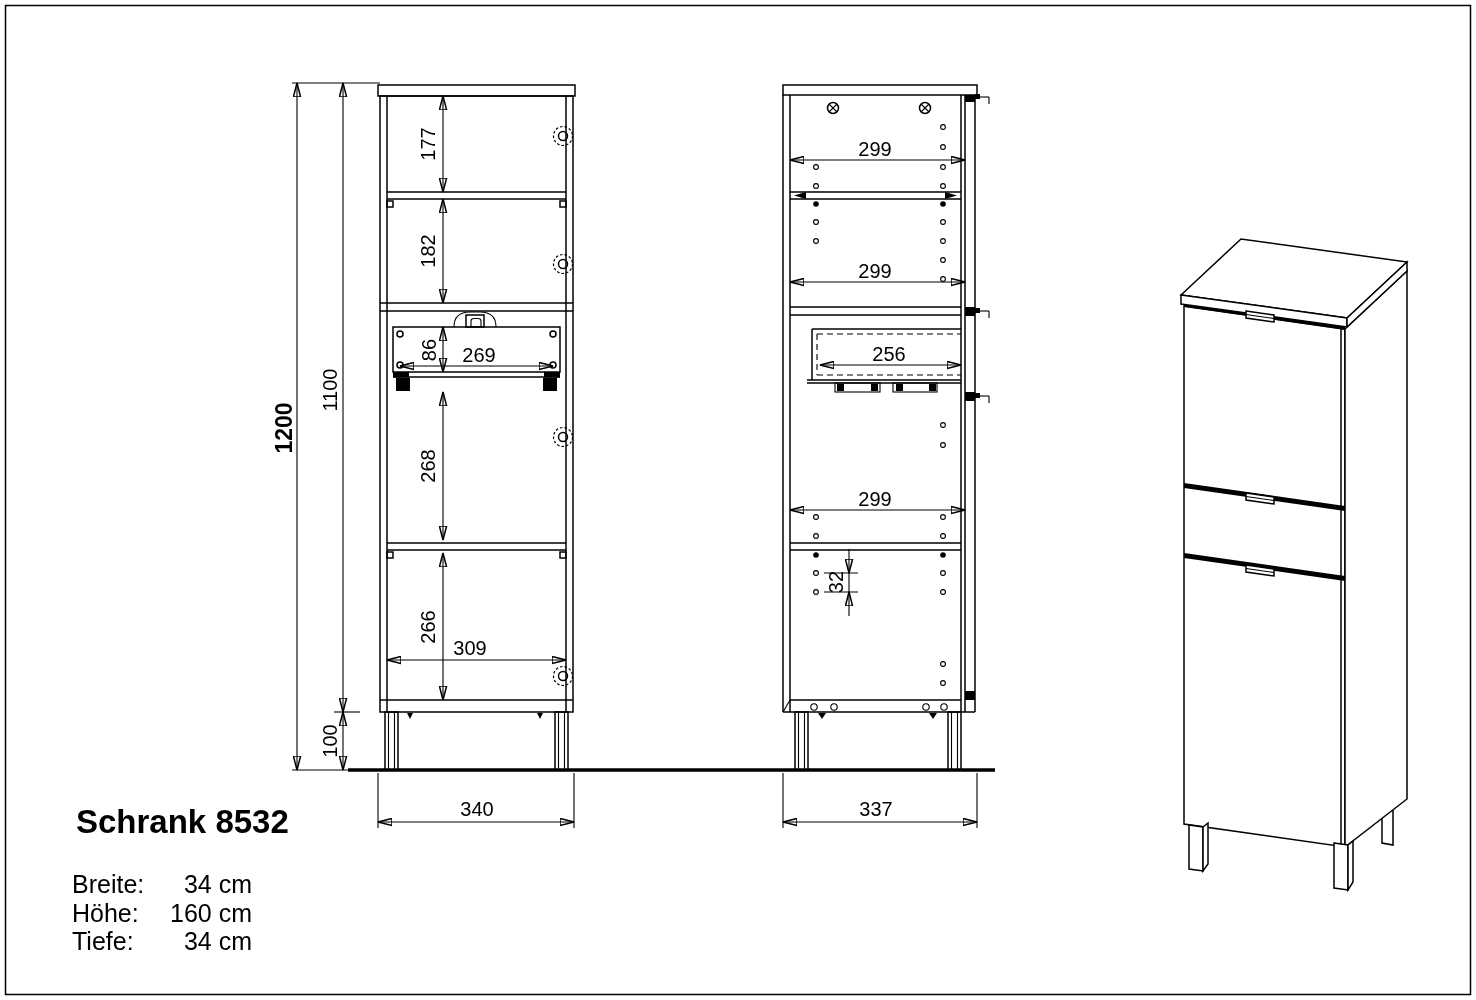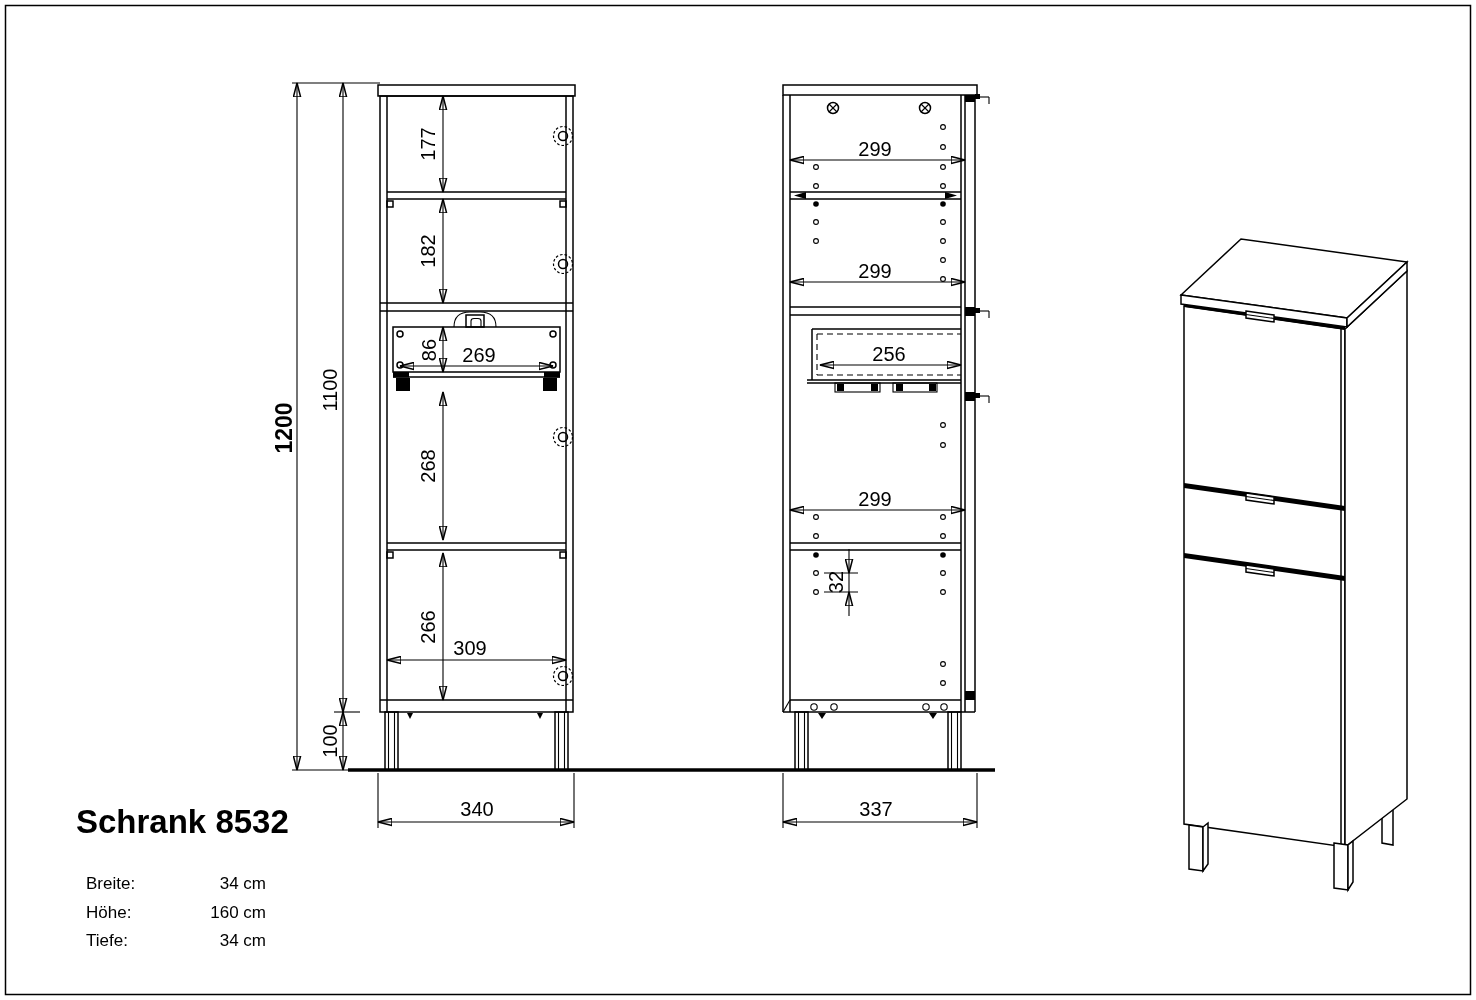--- a/index.html
+++ b/index.html
@@ -12,21 +12,21 @@
   svg .dim{stroke-width:1.1}
   svg .thick{stroke-width:3.6}
   svg .fillb{fill:#000;stroke:none}
   svg .fillw{fill:#fff}
   svg .dash{stroke-dasharray:6 4;stroke-width:1.1}
   svg .hdash{stroke-dasharray:2.6 2;stroke-width:1.2}
   svg text{stroke:none;fill:#000;font-family:"Liberation Sans",sans-serif;
            font-size:20px;text-anchor:middle;dominant-baseline:middle;}
   svg text.big{font-size:23px;font-weight:bold;}
   .title{position:absolute;left:76px;top:803px;font-size:33px;font-weight:bold;color:#000;}
-  .specs{position:absolute;left:86px;top:870px;width:180px;font-size:17px;color:#000;}
+  .specs{position:absolute;left:72px;top:870px;width:180px;font-size:25px;color:#000;}
   .spec-row{display:flex;justify-content:space-between;line-height:28.5px;}
 </style>
 </head>
 <body>
 
 <div class="canvas">
 
 <svg width="1476" height="1000" viewBox="0 0 1476 1000">
   <defs>
     <marker id="arr" markerUnits="userSpaceOnUse" markerWidth="15" markerHeight="9" refX="14" refY="4.5" orient="auto-start-reverse">

